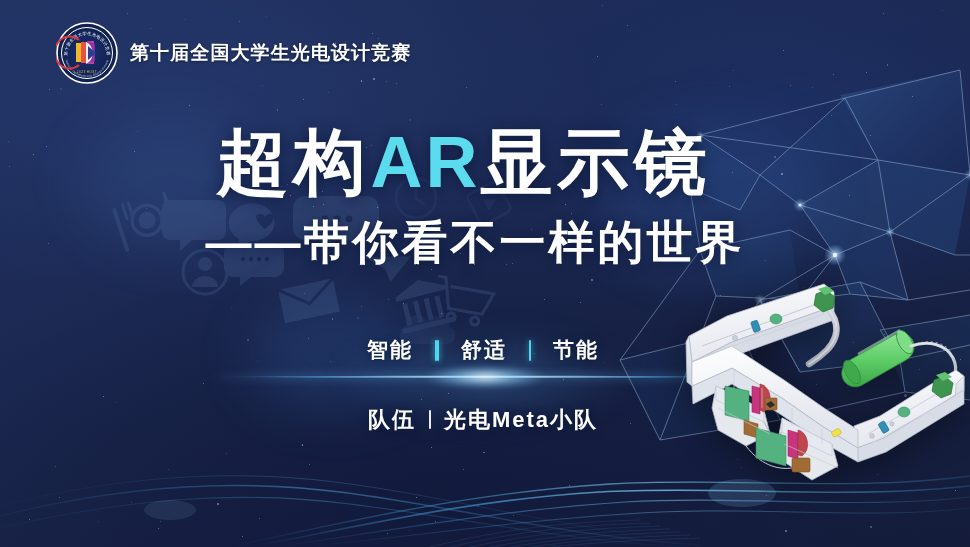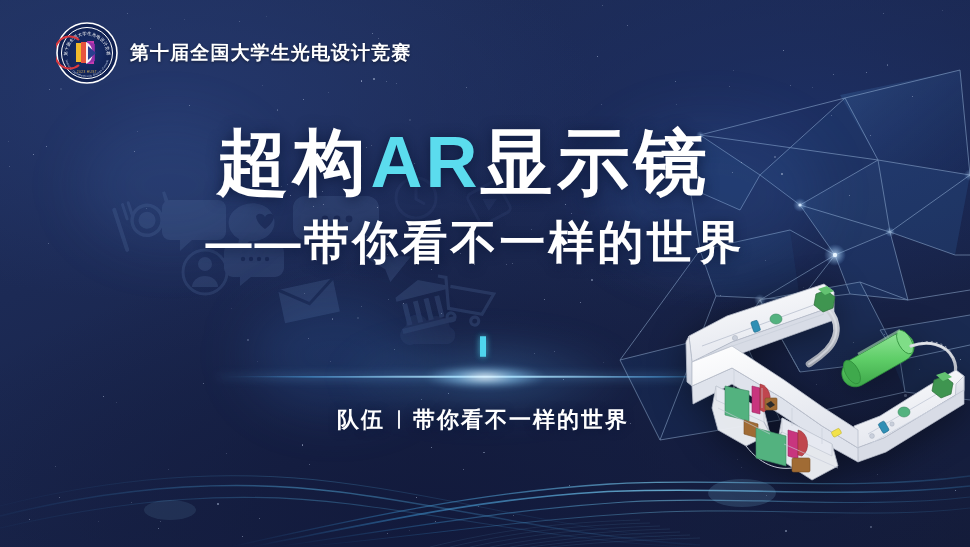--- a/index.html
+++ b/index.html
@@ -664,24 +664,27 @@
 
   <div id="hero">
 
     <div id="main-title">
       <span>超构</span><span class="ar">AR</span><span>显示镜</span>
     </div>
 
     <div id="sub-title">——带你看不一样的世界</div>
 
     <div id="tags">
+      <span class="tag">智能</span>
       <span class="sep"></span>
       <span class="sep"></span>
+      <span class="tag">舒适</span>
       <span class="sep"></span>
+      <span class="tag">节能</span>
     </div>
 
     <div id="team">
-      <span>队伍</span><span class="bar"></span><span>带你看不一样的世界</span>
+      <span>队伍</span><span class="bar"></span><span>光电Meta小队</span>
     </div>
 
   </div>
 
 </div>
 
 </body></html>

